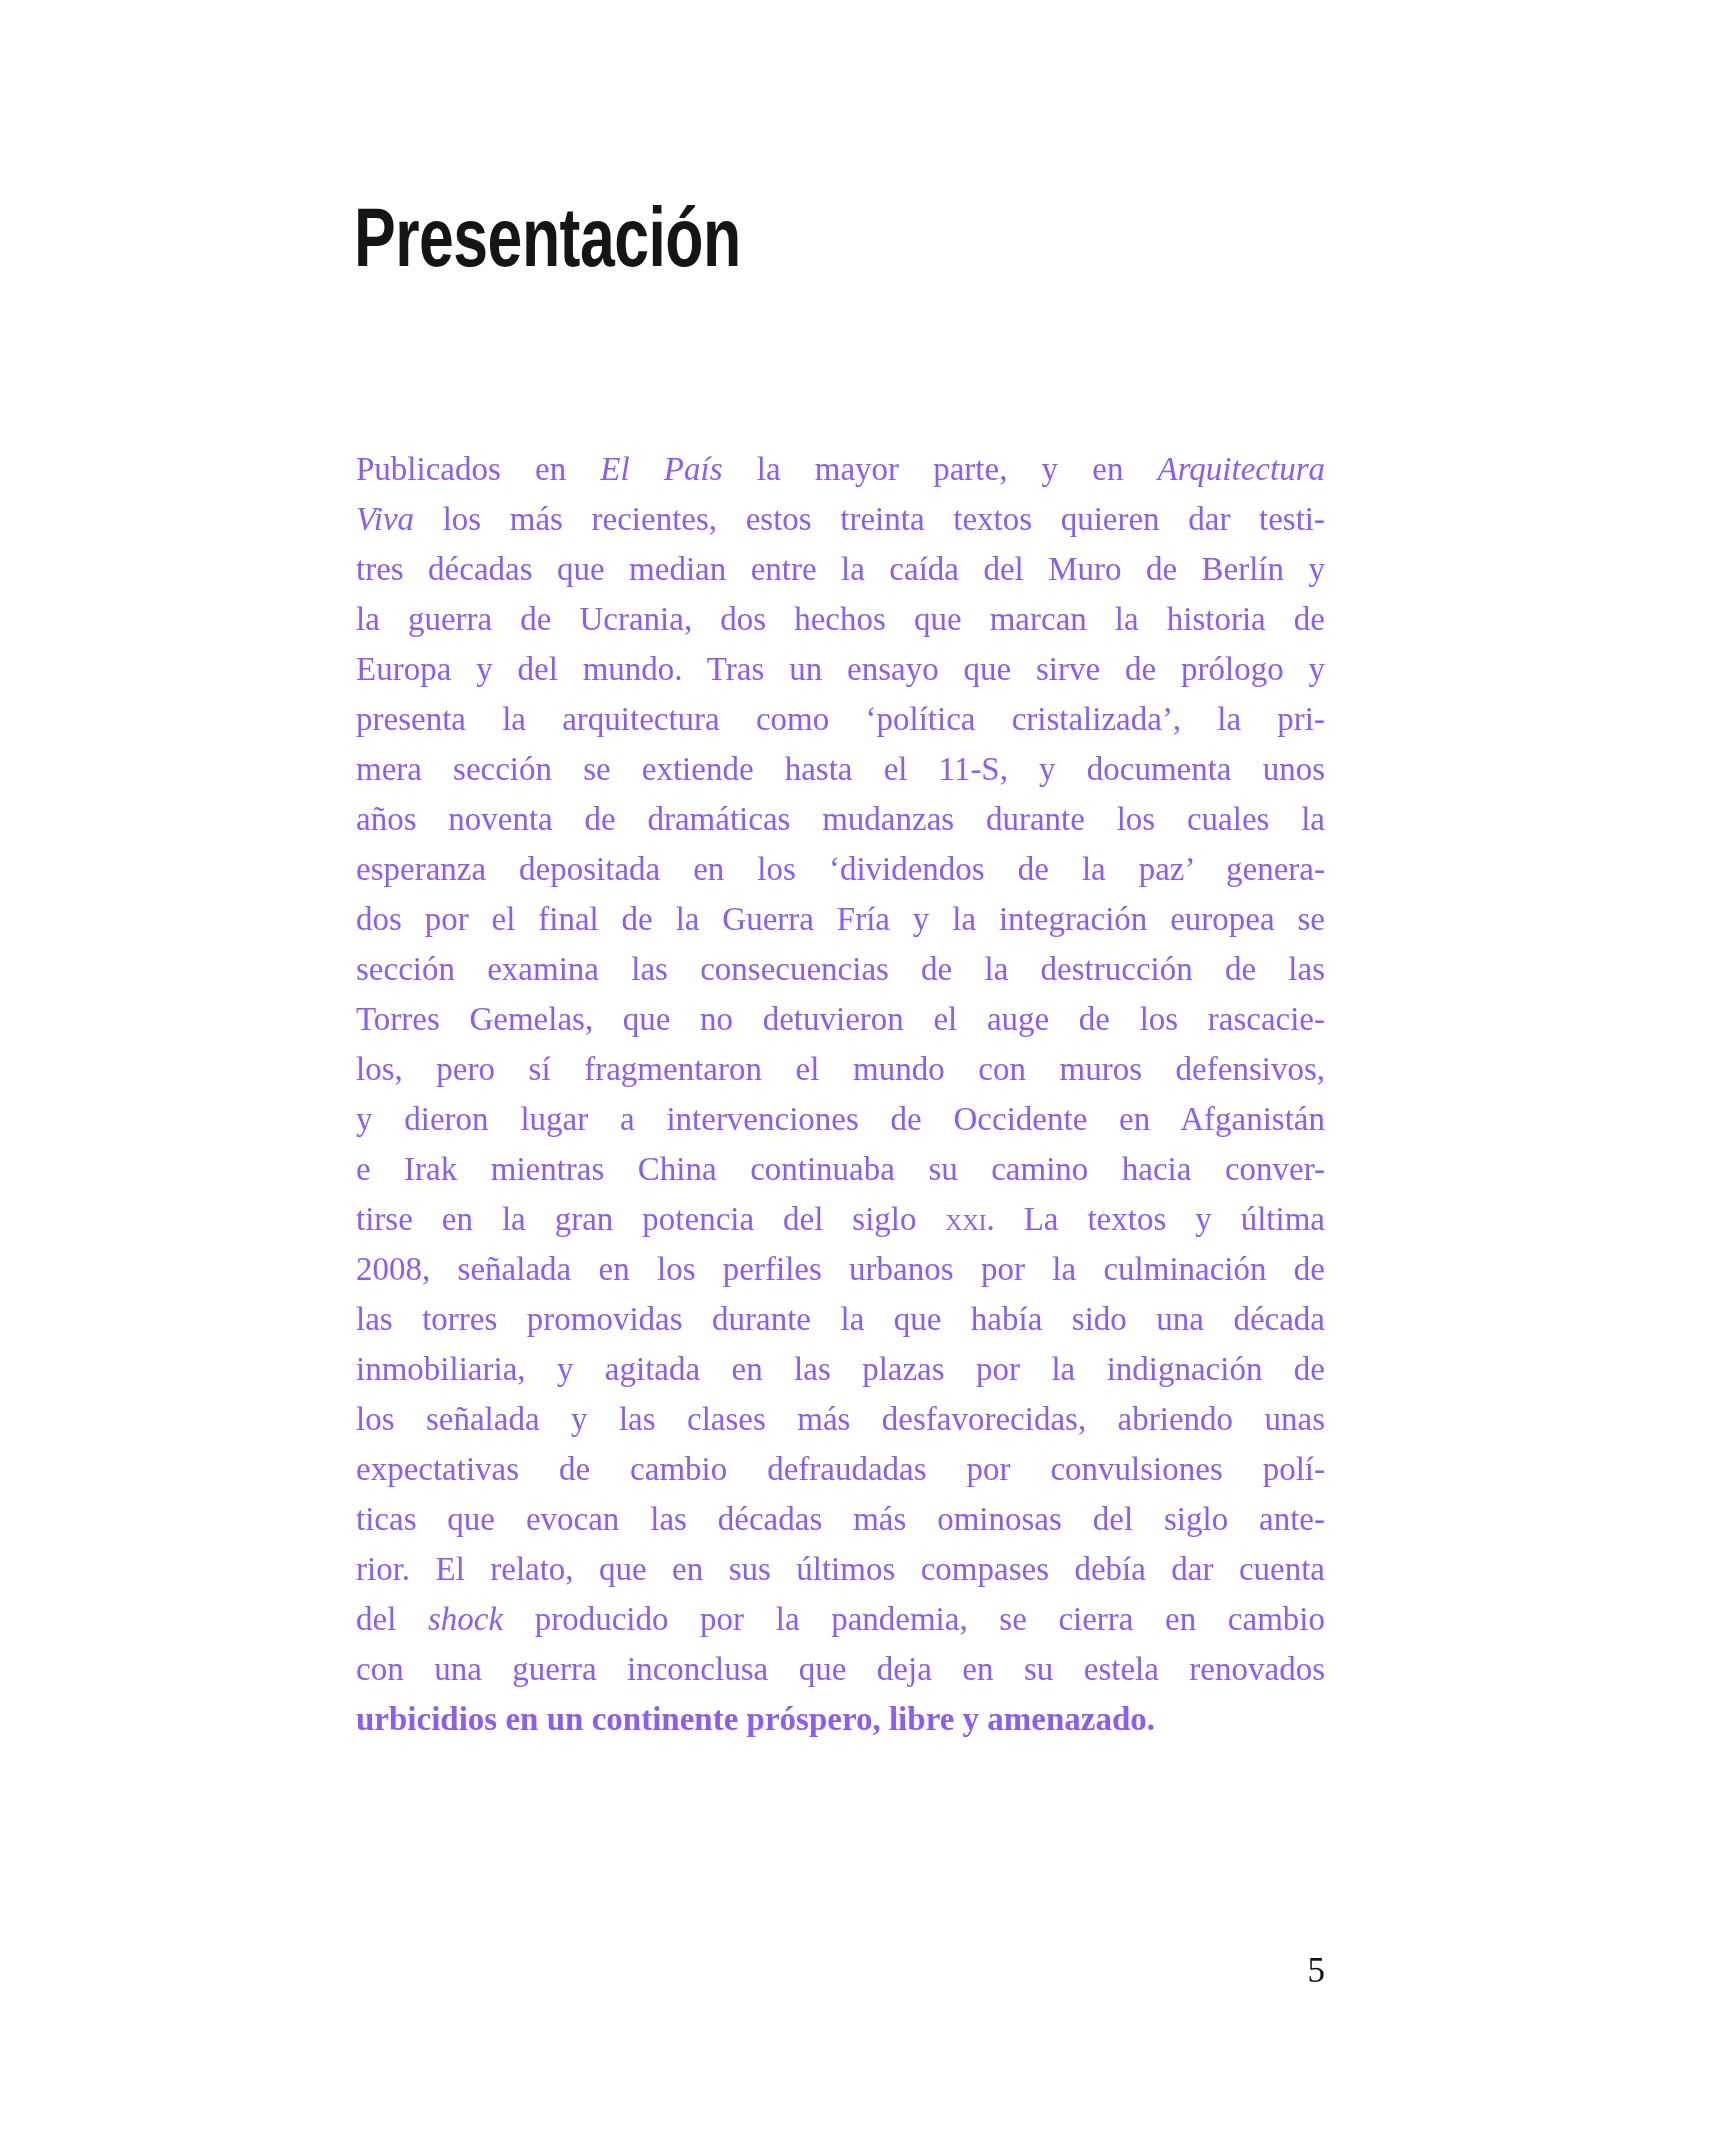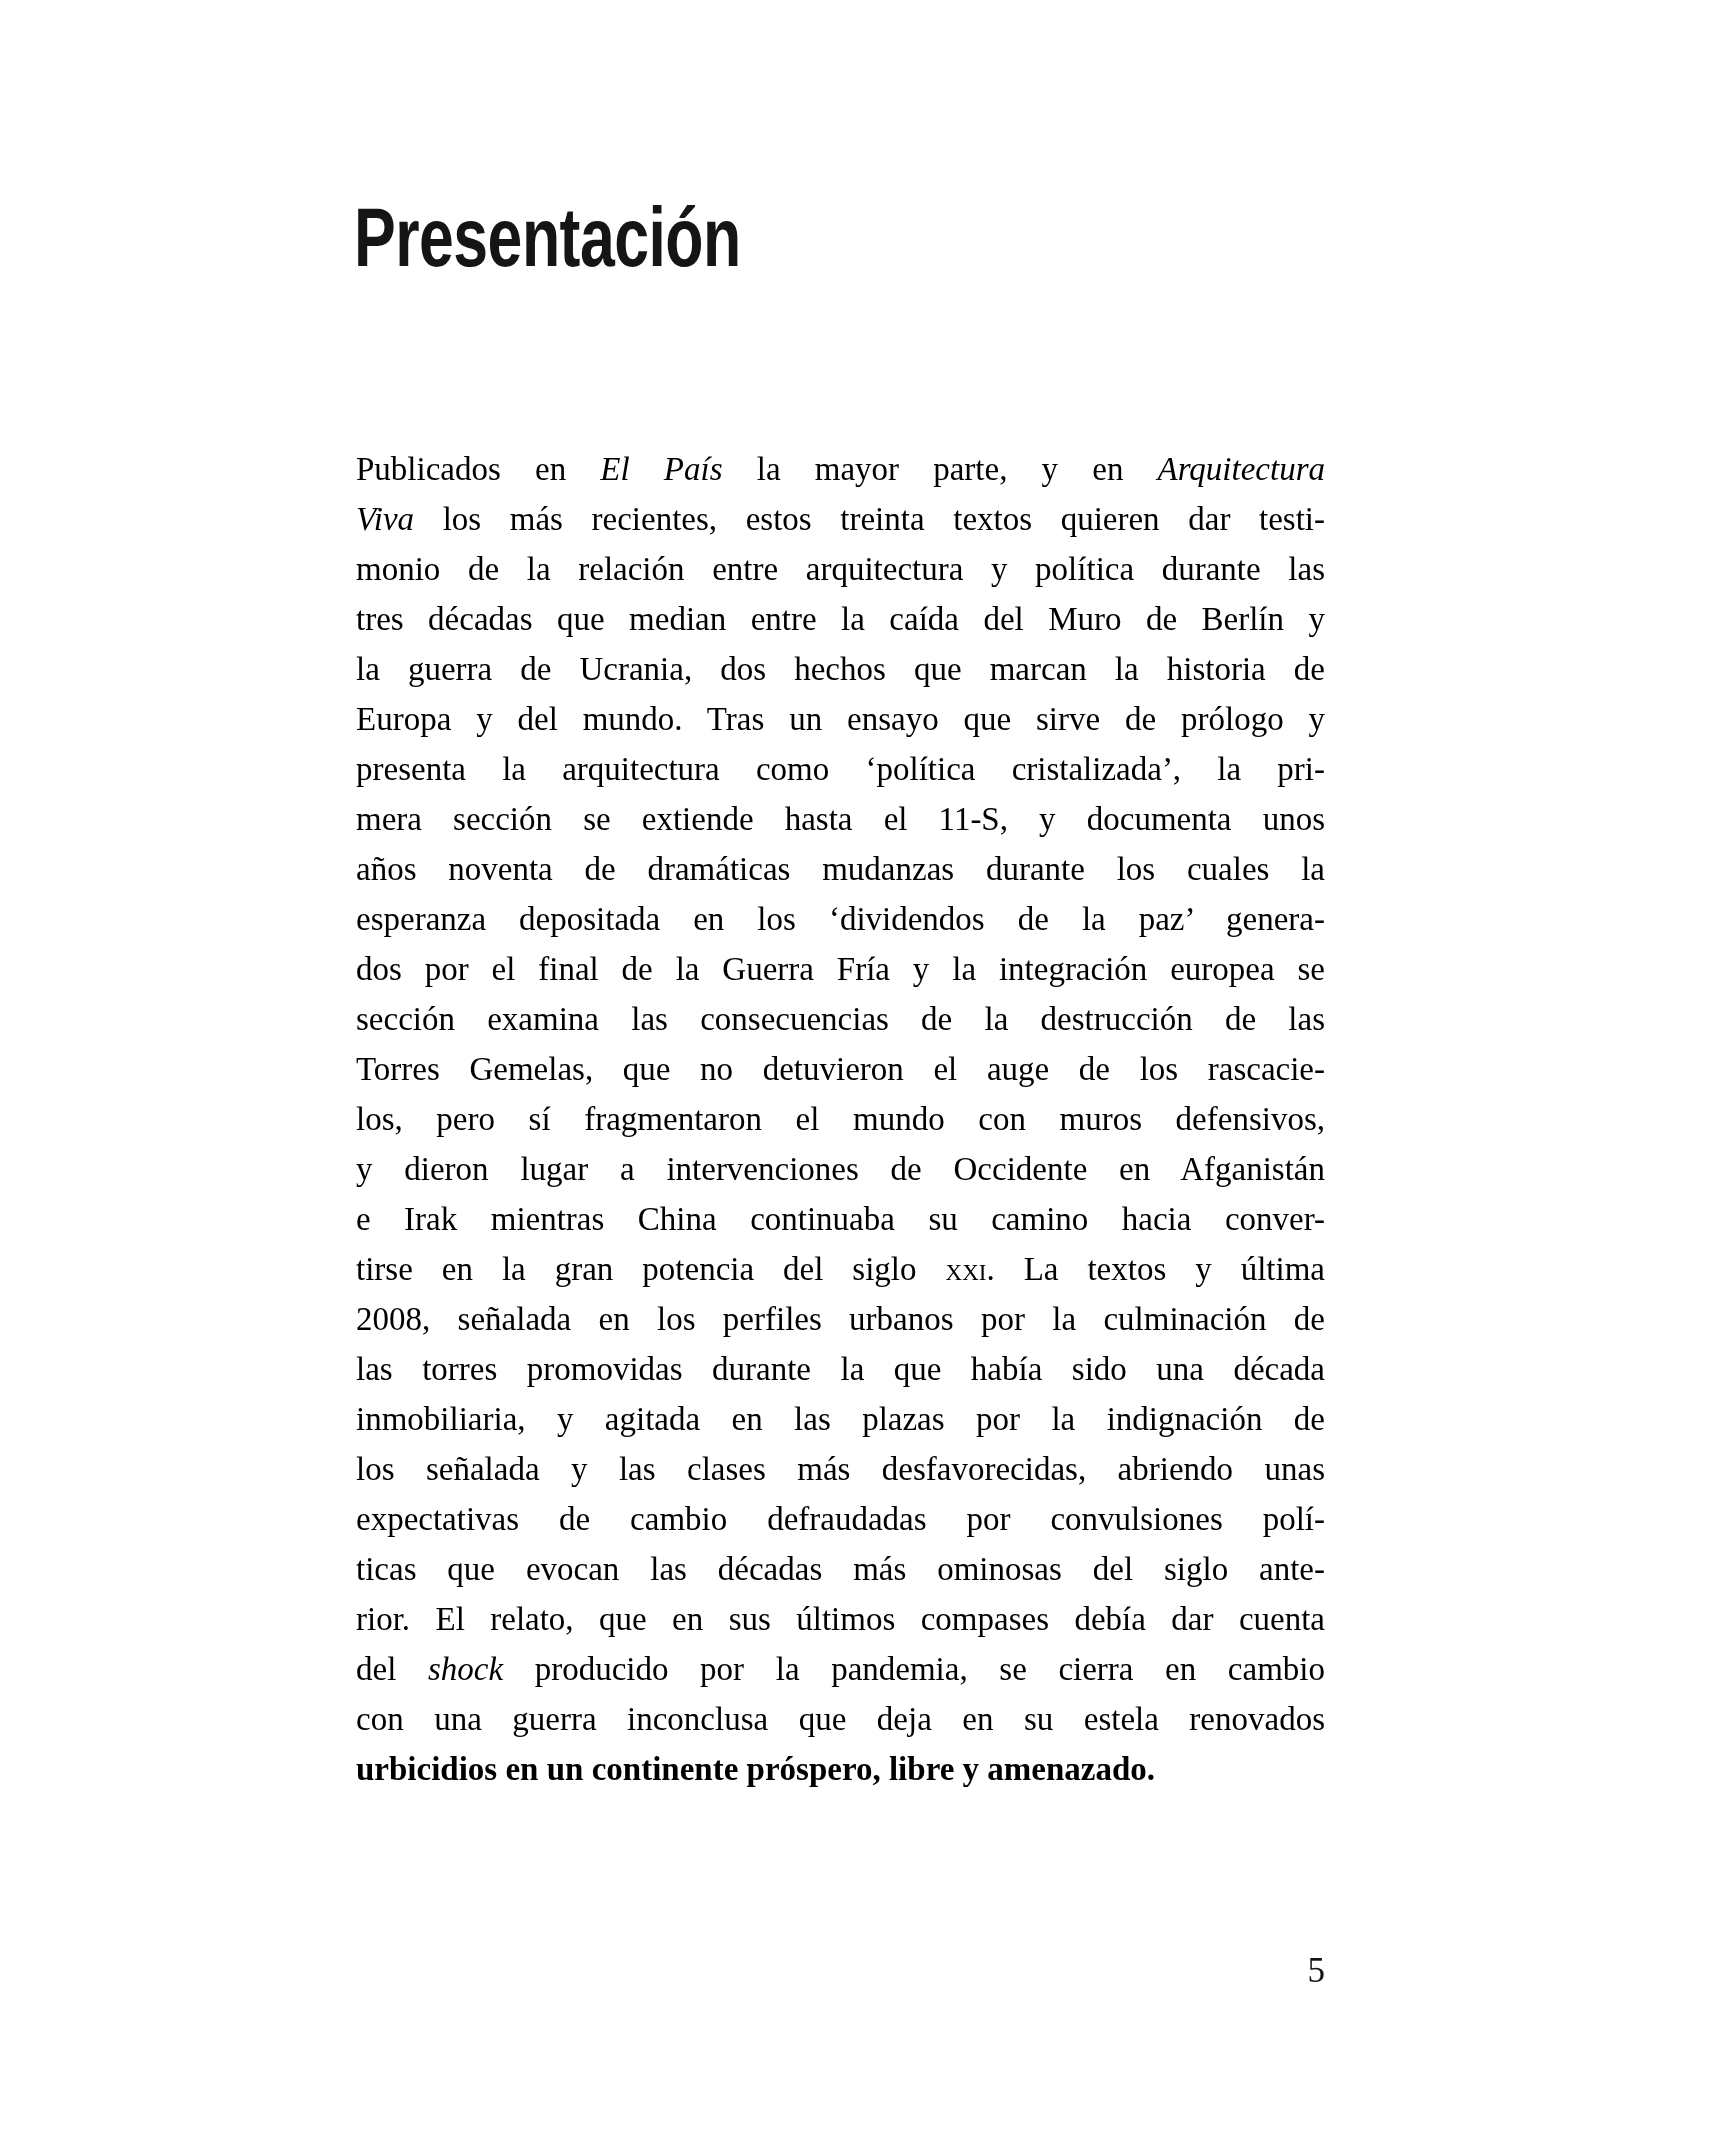--- a/index.html
+++ b/index.html
@@ -31,21 +31,21 @@
     transform: scaleX(0.745);
     transform-origin: 0 0;
     white-space: nowrap;
   }
   .paragraph {
     position: absolute;
     left: 356px;
     top: 444px;
     width: 969px;
     font-size: 33px;
-    color: #000000;
+    color: #8b5cf6;
   }
   .paragraph .line {
     height: 50px;
     line-height: 50px;
     text-align: justify;
     text-align-last: justify;
     text-justify: inter-word;
   }
   .paragraph .line.last {
     text-align: left;
@@ -71,21 +71,20 @@
 </style>
 </head>
 <body>
 
 <div class="page">
   <h1 class="chapter-title">Presentación</h1>
 
   <div class="paragraph">
       <div class="line"><span>Publicados en </span><span class="italic">El País</span><span> la mayor parte, y en </span><span class="italic">Arquitectura</span></div>
       <div class="line"><span class="italic">Viva</span><span> los más recientes, estos treinta textos quieren dar testi-</span></div>
-      <div class="line"><span>monio de la relación entre arquitectura y política durante las</span></div>
       <div class="line"><span>tres décadas que median entre la caída del Muro de Berlín y</span></div>
       <div class="line"><span>la guerra de Ucrania, dos hechos que marcan la historia de</span></div>
       <div class="line"><span>Europa y del mundo. Tras un ensayo que sirve de prólogo y</span></div>
       <div class="line"><span>presenta la arquitectura como ‘política cristalizada’, la pri-</span></div>
       <div class="line"><span>mera sección se extiende hasta el 11-S, y documenta unos</span></div>
       <div class="line"><span>años noventa de dramáticas mudanzas durante los cuales la</span></div>
       <div class="line"><span>esperanza depositada en los ‘dividendos de la paz’ genera-</span></div>
       <div class="line"><span>dos por el final de la Guerra Fría y la integración europea se</span></div>
       <div class="line"><span>sección examina las consecuencias de la destrucción de las</span></div>
       <div class="line"><span>Torres Gemelas, que no detuvieron el auge de los rascacie-</span></div>

